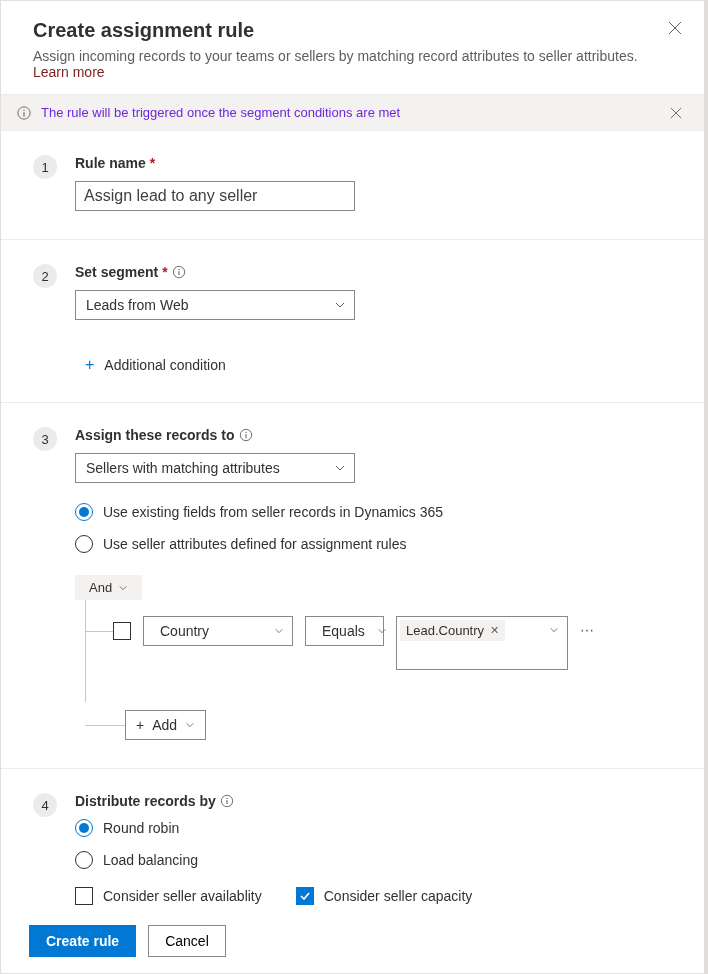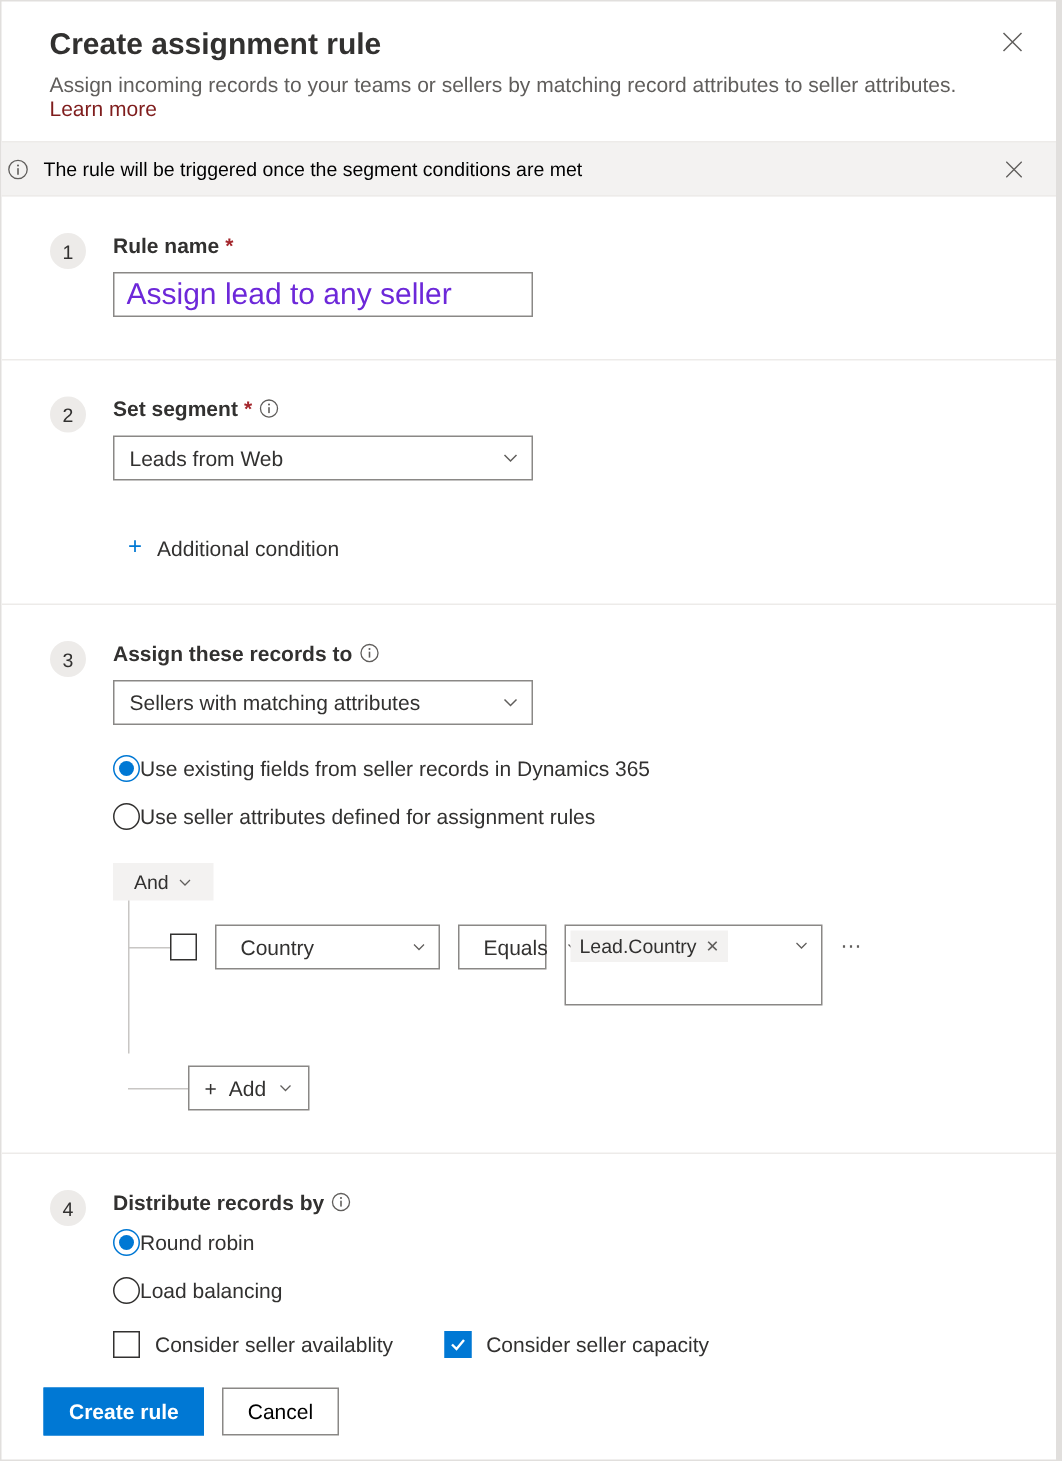--- a/index.html
+++ b/index.html
@@ -40,25 +40,25 @@
       position: absolute;
       top: 20px;
       right: 22px;
       cursor: pointer;
       color: #605e5c;
     }
     .info-bar {
       background: #f3f2f1;
       border-top: 1px solid #edebe9;
       border-bottom: 1px solid #edebe9;
-      padding: 10px 4px;
+      padding: 10px 16px;
       display: flex;
       align-items: center;
       gap: 10px;
-      color: #000000;
+      color: #6d28d9;
       font-size: 13px;
       position: relative;
     }
     .info-bar .dismiss {
       position: absolute;
       right: 22px;
       top: 50%;
       transform: translateY(-50%);
       cursor: pointer;
       color: #605e5c;
@@ -99,23 +99,23 @@
       align-items: center;
       gap: 4px;
     }
     .req { color: #a4262c; }
     .info-ico { color: #605e5c; display:inline-flex; }
     .text-input {
       width: 280px;
       height: 30px;
       border: 1px solid #8a8886;
       padding: 0 8px;
-      font-size: 20px;
+      font-size: 16px;
       font-family: inherit;
-      color: #6d28d9;
+      color: #404040;
     }
     .select {
       width: 280px;
       height: 30px;
       border: 1px solid #8a8886;
       padding: 0 8px 0 10px;
       display: flex;
       align-items: center;
       justify-content: space-between;
       cursor: pointer;
@@ -129,20 +129,21 @@
       gap: 10px;
       font-size: 14px;
       cursor: pointer;
       margin-left: 10px;
     }
     .plus { color: #0078d4; font-size: 16px; }
     .radio-group { margin-top: 20px; }
     .radio-item {
       display: flex;
       align-items: center;
+      gap: 10px;
       margin-bottom: 14px;
       cursor: pointer;
       font-size: 14px;
     }
     .radio {
       width: 18px;
       height: 18px;
       border-radius: 50%;
       border: 1px solid #323130;
       display: flex;
@@ -214,21 +215,21 @@
       padding: 0 8px 0 16px;
       display: flex;
       align-items: center;
       justify-content: space-between;
       gap: 12px;
       cursor: pointer;
       background: #fff;
       font-size: 14px;
     }
     .dd.field { width: 150px; }
-    .dd.op { width: 59px; }
+    .dd.op { width: 79px; }
     .value-box {
       width: 172px;
       height: 54px;
       border: 1px solid #8a8886;
       padding: 3px;
       position: relative;
       display: flex;
       align-items: flex-start;
     }
     .tag {

